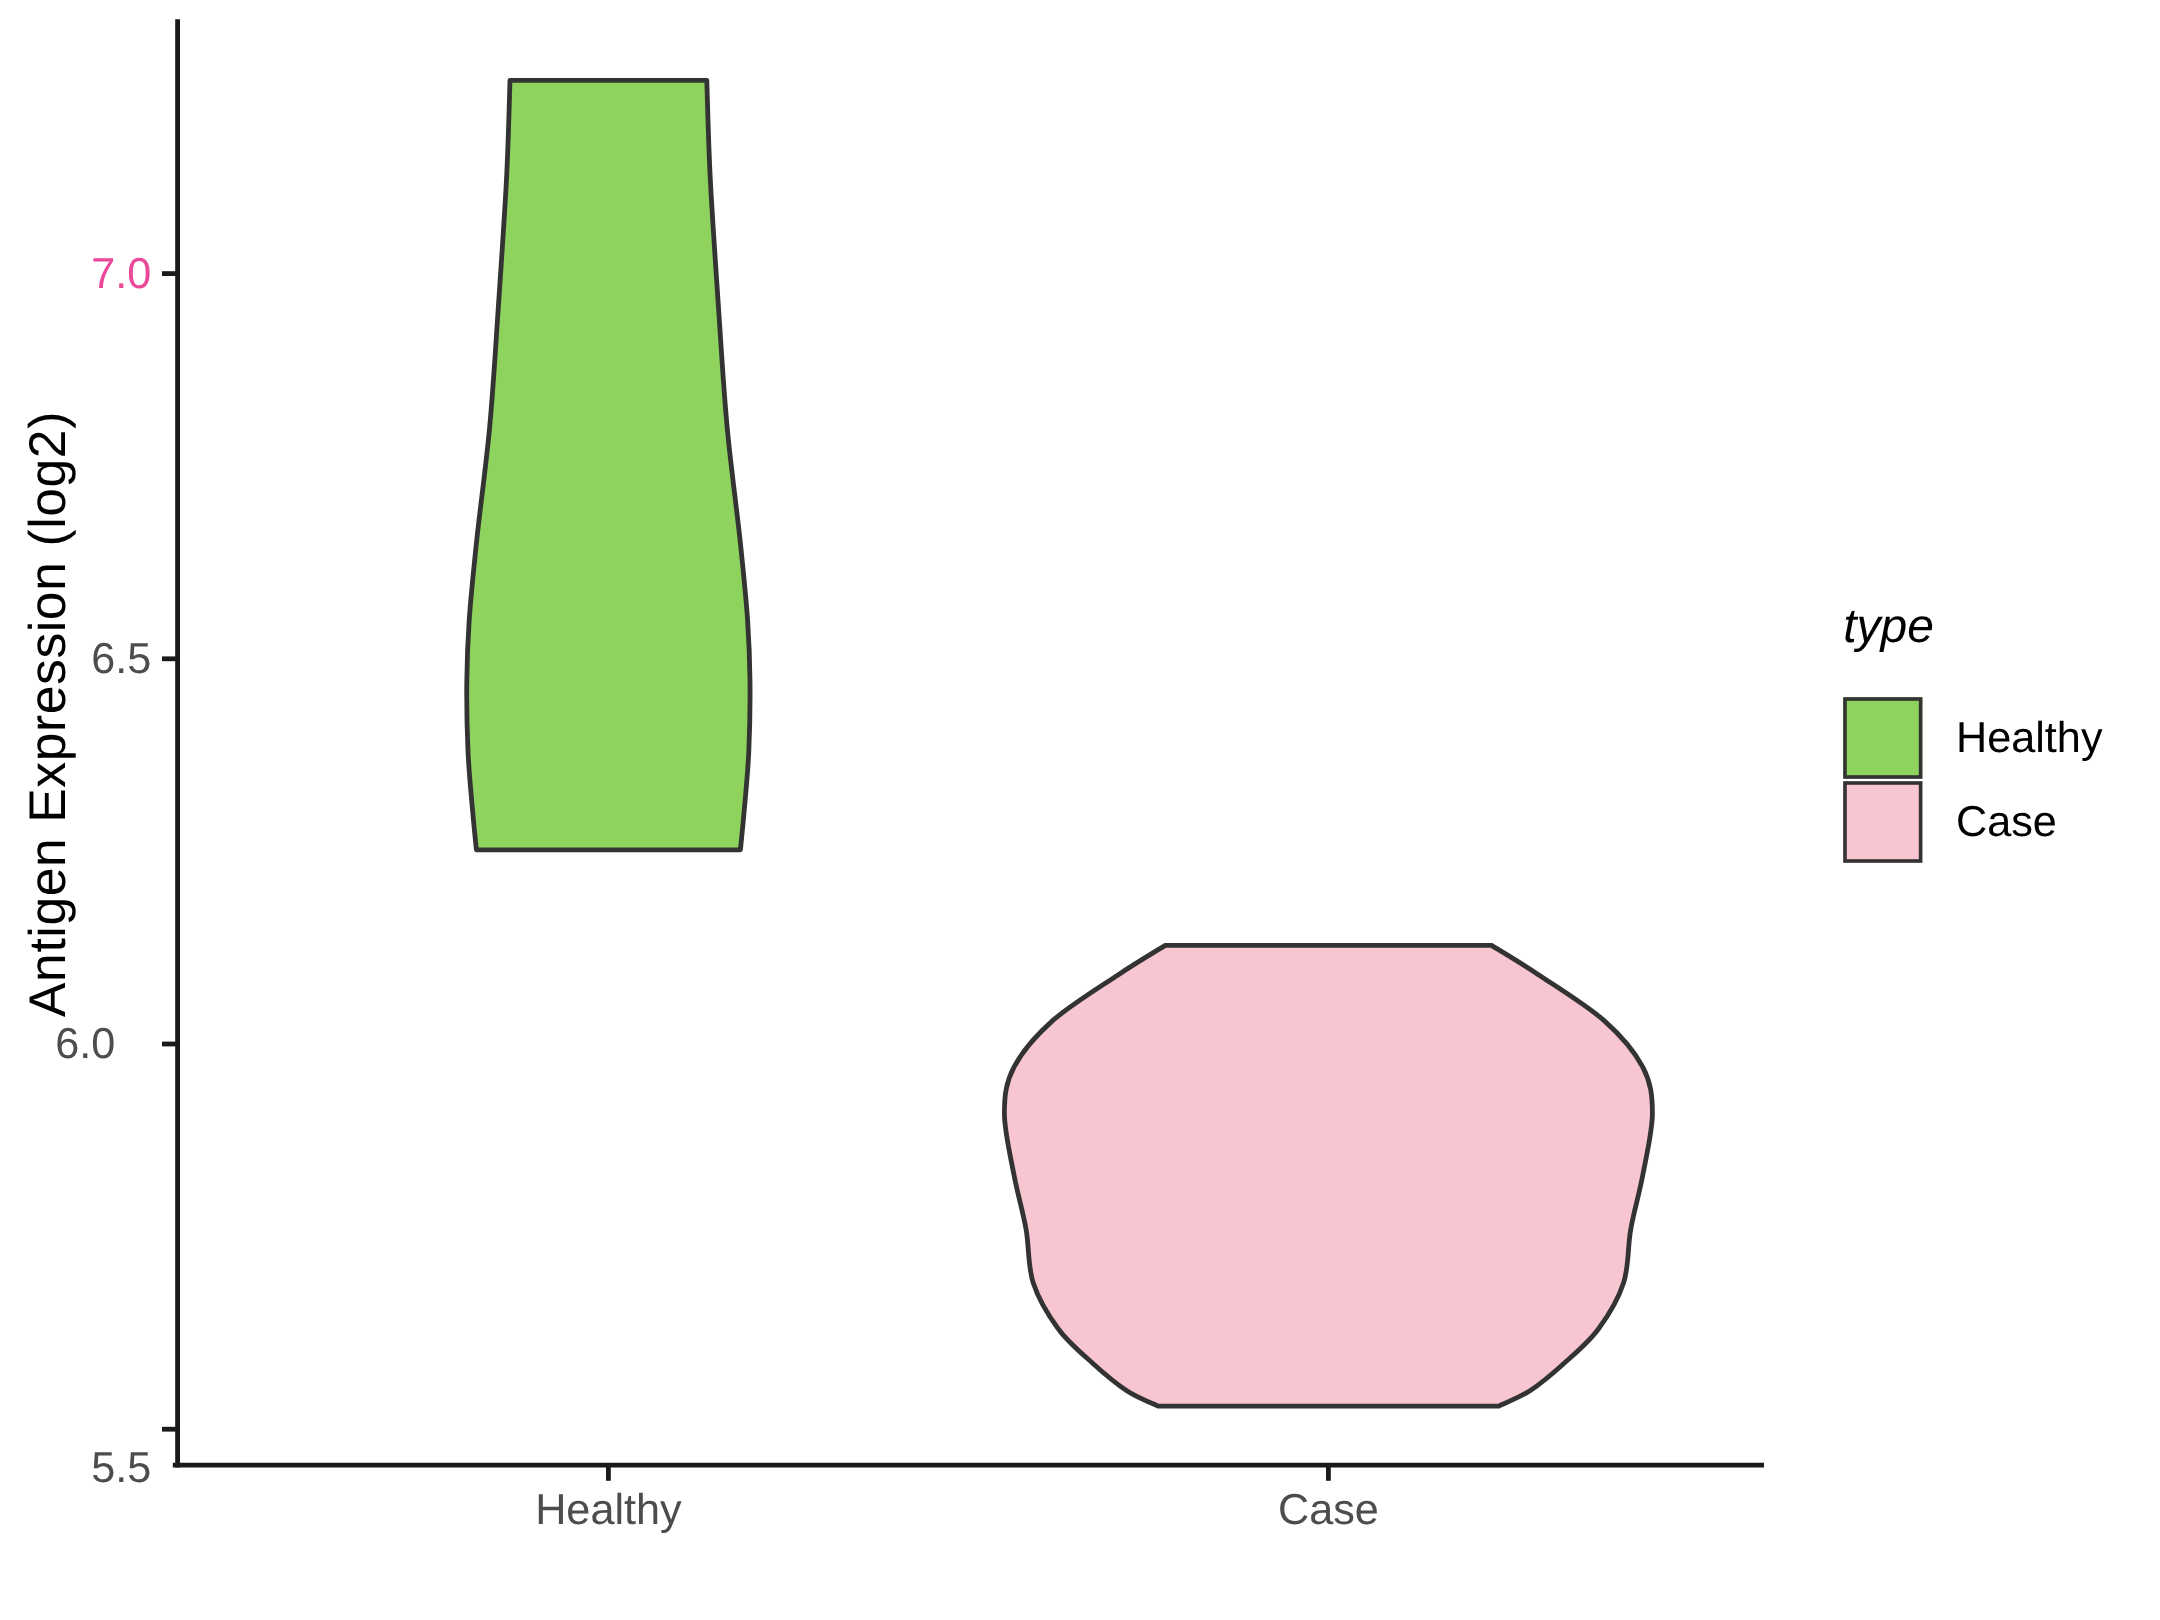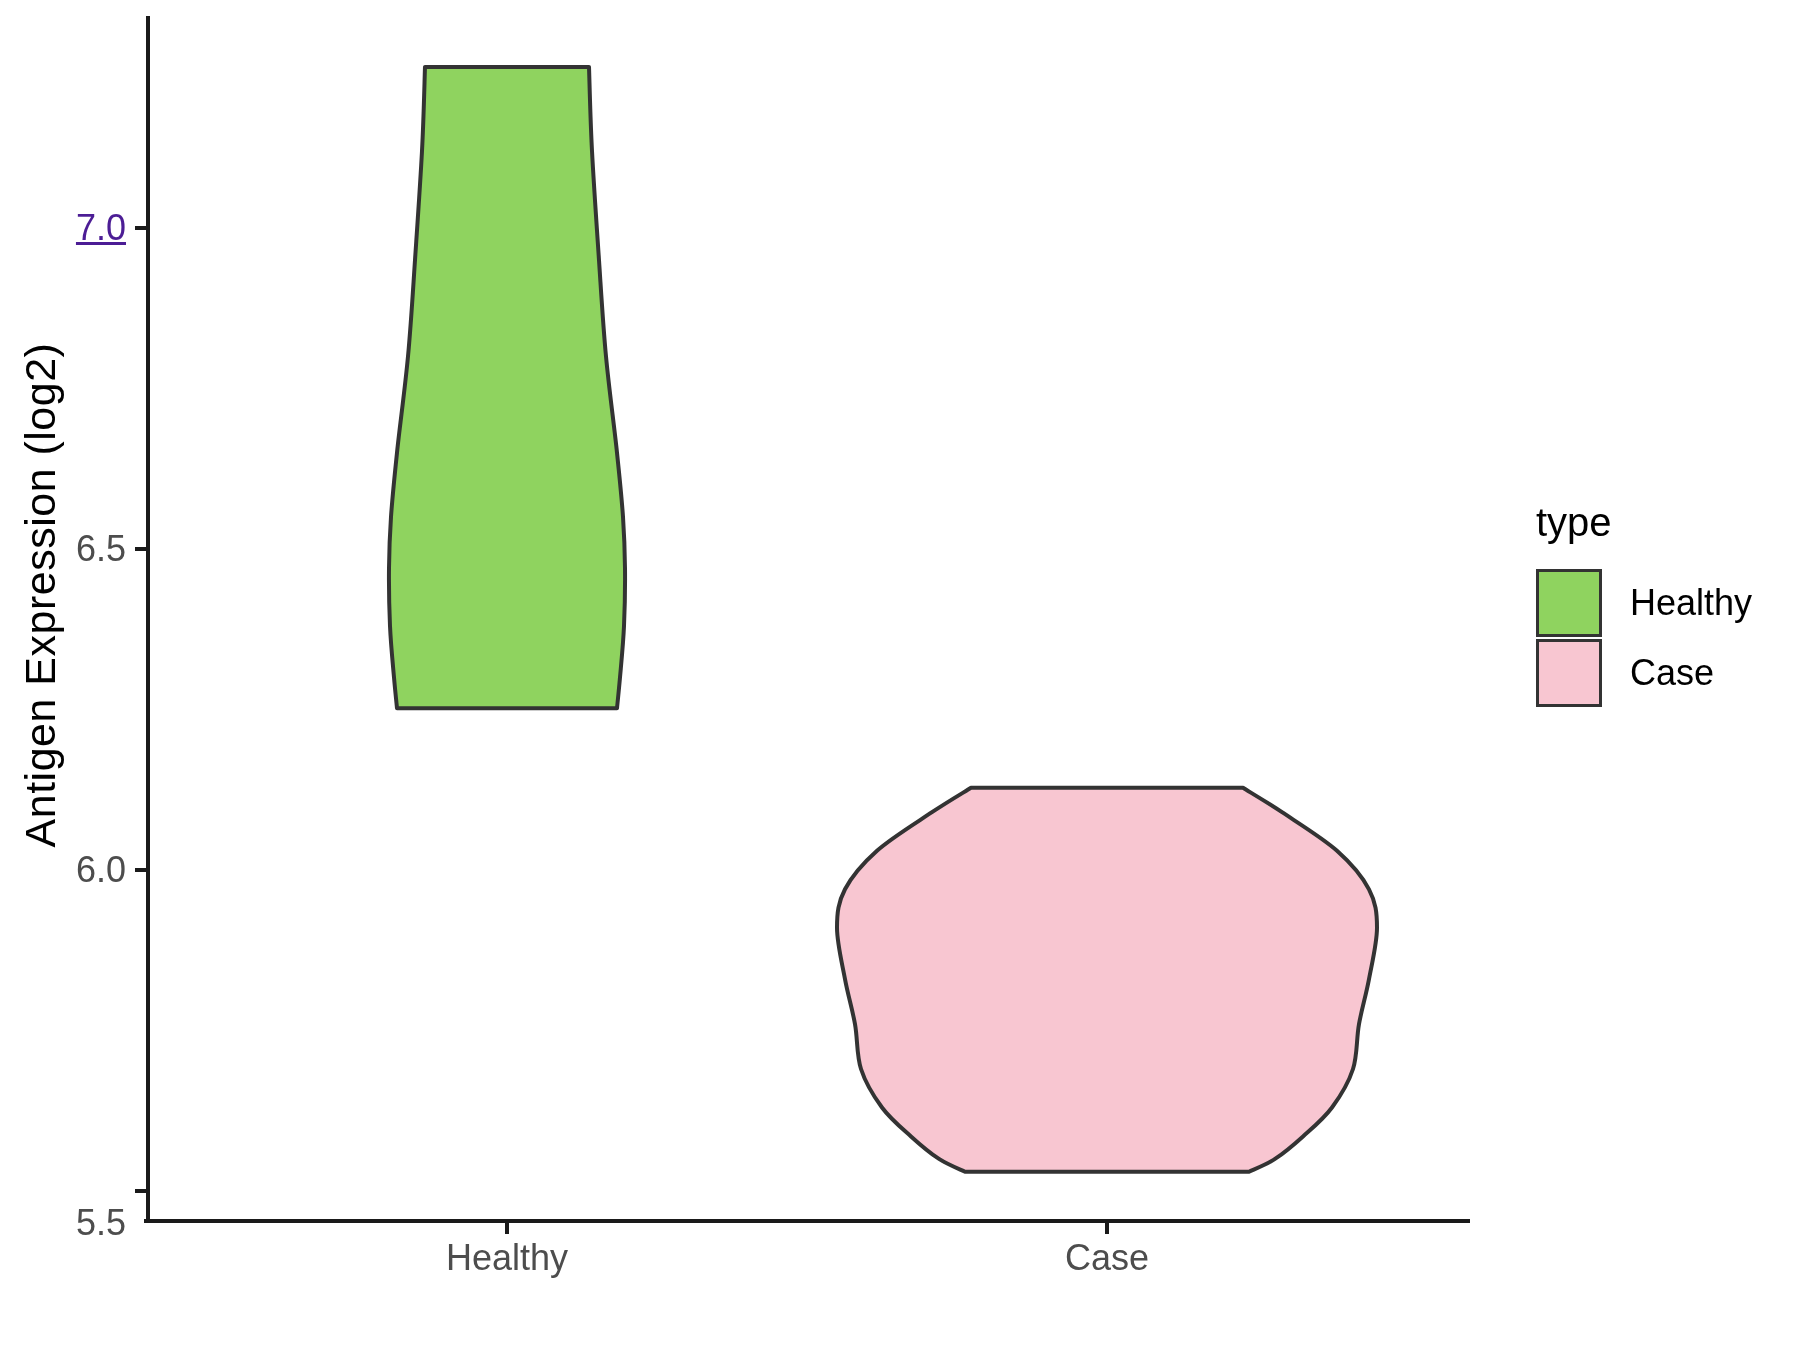--- a/index.html
+++ b/index.html
@@ -14,21 +14,21 @@
   }
   .ytick-label{
     position:absolute;left:16px;width:110px;height:44px;line-height:44px;
     text-align:right;font-size:36px;color:#4d4d4d;
   }
   .xtick-label{
     position:absolute;transform:translateX(-50%);height:44px;line-height:44px;
     text-align:center;font-size:36px;color:#4d4d4d;white-space:nowrap;
   }
   .legend{position:absolute;left:1536px;top:500px;}
-  .legend-title{font-size:40px;color:#000000;margin-bottom:24px;}
+  .legend-title{font-size:40px;color:#000000;margin-bottom:36px;font-style:italic;}
   .legend-item{display:flex;align-items:center;margin-bottom:2px;}
   .legend-swatch{width:66px;height:68px;border:3px solid #333333;box-sizing:border-box;flex:0 0 auto;}
   .legend-label{font-size:36px;color:#000000;margin-left:28px;white-space:nowrap;}
 </style>
 </head>
 <body>
 
 <div class="chart">
   <svg id="plot-svg" width="1800" height="1350" viewBox="0 0 1800 1350">
       <line x1="148" y1="18" x2="148" y2="1221" stroke="#1a1a1a" stroke-width="4" stroke-linecap="square"></line>
@@ -39,23 +39,23 @@
       <line x1="135" y1="1191" x2="148" y2="1191" stroke="#1a1a1a" stroke-width="4"></line>
       <line x1="507" y1="1221" x2="507" y2="1234" stroke="#1a1a1a" stroke-width="4"></line>
       <line x1="1107" y1="1221" x2="1107" y2="1234" stroke="#1a1a1a" stroke-width="4"></line>
       <path d="M425.0,66.9 L589.0,66.9 C589.5,80.9 590.3,118.8 592.0,151.0 C593.7,183.2 596.7,225.9 599.0,260.1 C601.3,294.3 603.0,324.3 606.0,356.4 C609.0,388.5 614.2,425.9 617.0,452.7 C619.8,479.4 621.7,497.6 623.0,516.9 C624.3,536.2 624.8,550.1 625.0,568.3 C625.2,586.5 624.8,607.9 624.0,626.0 C623.2,644.2 621.2,663.7 620.0,677.4 C618.8,691.1 617.5,703.1 617.0,708.2 L397.0,708.2 C396.5,703.1 395.2,691.1 394.0,677.4 C392.8,663.7 390.8,644.2 390.0,626.0 C389.2,607.9 388.8,586.5 389.0,568.3 C389.2,550.1 389.7,536.2 391.0,516.9 C392.3,497.6 394.2,479.4 397.0,452.7 C399.8,425.9 405.0,388.5 408.0,356.4 C411.0,324.3 412.7,294.3 415.0,260.1 C417.3,225.9 420.3,183.2 422.0,151.0 C423.7,118.8 424.5,80.9 425.0,66.9 Z" fill="#8FD35F" stroke="#333333" stroke-width="4" stroke-linejoin="round"></path>
       <path d="M971.0,787.8 L1243.0,787.8 C1249.5,791.9 1266.3,801.7 1282.0,812.2 C1297.7,822.7 1322.5,837.9 1337.0,850.7 C1351.5,863.6 1362.3,876.4 1369.0,889.3 C1375.7,902.1 1377.0,912.8 1377.0,927.8 C1377.0,942.8 1372.0,963.1 1369.0,979.1 C1366.0,995.2 1361.7,1009.1 1359.0,1024.1 C1356.3,1039.1 1357.5,1055.1 1353.0,1069.0 C1348.5,1082.9 1340.3,1096.3 1332.0,1107.5 C1323.7,1118.8 1312.5,1127.9 1303.0,1136.4 C1293.5,1145.0 1284.0,1153.0 1275.0,1158.9 C1266.0,1164.8 1253.3,1169.6 1249.0,1171.7 L965.0,1171.7 C960.7,1169.6 948.0,1164.8 939.0,1158.9 C930.0,1153.0 920.5,1145.0 911.0,1136.4 C901.5,1127.9 890.3,1118.8 882.0,1107.5 C873.7,1096.3 865.5,1082.9 861.0,1069.0 C856.5,1055.1 857.7,1039.1 855.0,1024.1 C852.3,1009.1 848.0,995.2 845.0,979.1 C842.0,963.1 837.0,942.8 837.0,927.8 C837.0,912.8 838.3,902.1 845.0,889.3 C851.7,876.4 862.5,863.6 877.0,850.7 C891.5,837.9 916.3,822.7 932.0,812.2 C947.7,801.7 964.5,791.9 971.0,787.8 Z" fill="#F8C6D1" stroke="#333333" stroke-width="4" stroke-linejoin="round"></path>
     </svg>
 
   <div class="y-title">Antigen Expression (log2)</div>
 
   <div id="y-ticks">
-      <div class="ytick-label" style="top: 206px; color: #4c1d95; text-decoration: underline;">7.0</div>
+      <div class="ytick-label" style="top: 206px; color: #ec4899;">7.0</div>
       <div class="ytick-label" style="top: 527px; color: rgb(77, 77, 77);">6.5</div>
-      <div class="ytick-label" style="top: 848px; color: rgb(77, 77, 77);">6.0</div>
+      <div class="ytick-label" style="top: 848px; color: rgb(77, 77, 77); text-align: center;">6.0</div>
       <div class="ytick-label" style="top: 1169px; color: rgb(77, 77, 77); margin-top: 32px;">5.5</div>
     </div>
   <div id="x-ticks">
       <div class="xtick-label" style="left: 507px; top: 1236px; color: rgb(77, 77, 77);">Healthy</div>
       <div class="xtick-label" style="left: 1107px; top: 1236px; color: rgb(77, 77, 77);">Case</div>
     </div>
 
   <div class="legend">
     <div class="legend-title">type</div>
     <div id="legend-items">

